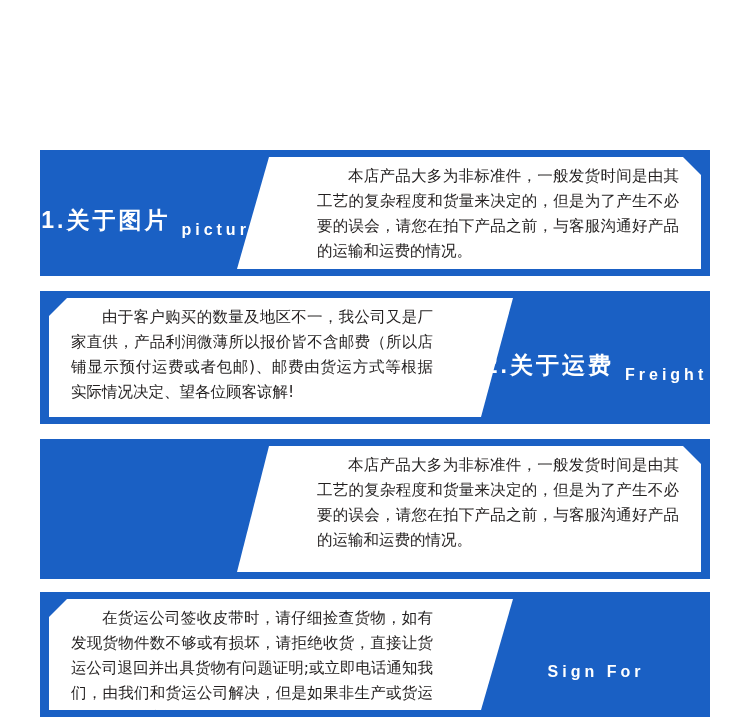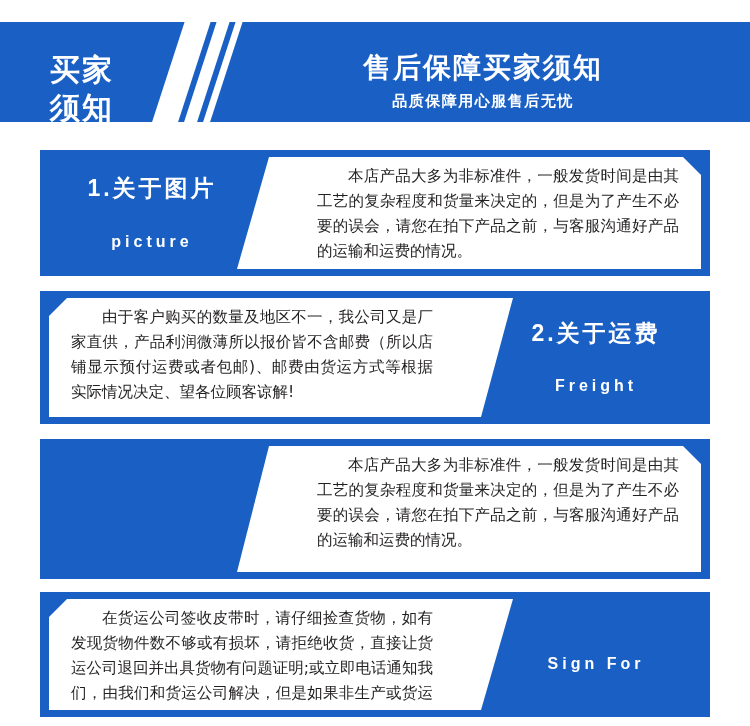--- a/index.html
+++ b/index.html
@@ -79,24 +79,24 @@
     background: #1a60c4;
   }
   #card-1 { top: 150px; height: 126px; }
   #card-2 { top: 291px; height: 133px; }
   #card-3 { top: 439px; height: 140px; }
   #card-4 { top: 592px; height: 125px; }
 
   
   .label-block {
     position: absolute;
-    top: 0;
+    top: 8px;
     height: 100%;
     display: flex;
-    flex-direction: column;
+    flex-direction: row;
     align-items: center;
     justify-content: center;
     color: #ffffff;
     z-index: 3;
     gap: 11px;
   }
   .label-left  { left: 4px;  width: 216px; }
   .label-right { right: 8px; width: 212px; }
 
   .label-cn {
@@ -158,35 +158,20 @@
     text-indent: 2em;
     text-align: justify;
     font-family: "DejaVu Sans", "Liberation Sans", sans-serif;
   }
 </style>
 </head>
 <body>
 
 <div id="page">
 
-  <div id="banner">
-    <div class="stripe" id="stripe-wide"></div>
-    <div class="stripe" id="stripe-mid"></div>
-    <div class="stripe" id="stripe-thin"></div>
-
-    <div id="badge-text">
-      <div>买家</div>
-      <div>须知</div>
-    </div>
-
-    <div id="banner-title-wrap">
-      <div id="banner-title">售后保障买家须知</div>
-      <div id="banner-subtitle">品质保障用心服售后无忧</div>
-    </div>
-  </div>
 
   <div class="card" id="card-1">
     <div class="label-block label-left">
       <div class="label-cn">1.关于图片</div>
       <div class="label-en">picture</div>
     </div>
     <div class="body-panel panel-right">
       <div class="body-text">本店产品大多为非标准件，一般发货时间是由其工艺的复杂程度和货量来决定的，但是为了产生不必要的误会，请您在拍下产品之前，与客服沟通好产品的运输和运费的情况。</div>
     </div>
   </div>

